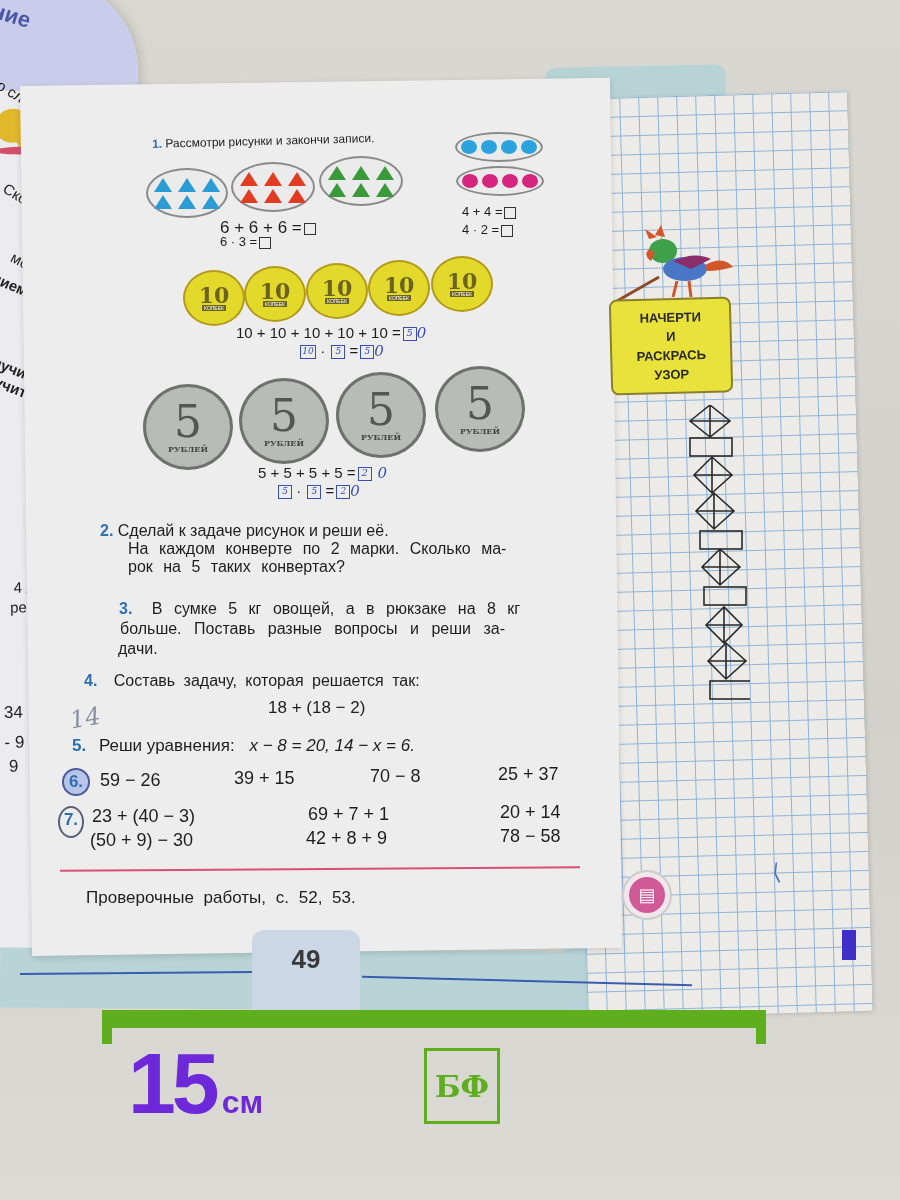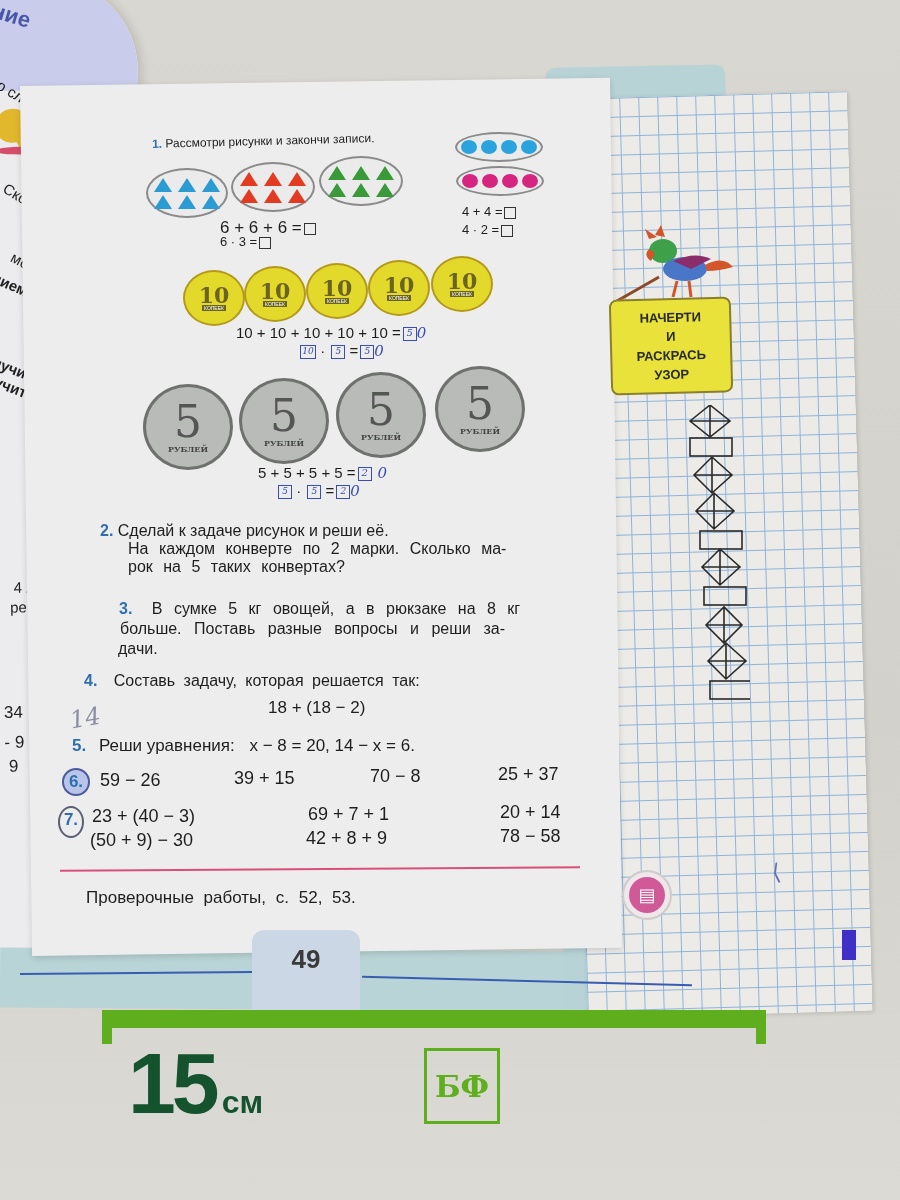--- a/index.html
+++ b/index.html
@@ -87,21 +87,21 @@
   .pattern { position:absolute; left:670px; top:405px; width:80px; height:310px; }
 
   .book-badge { position:absolute; left:622px; top:870px; width:46px; height:46px; border-radius:50%; background:#efe7ea; border:2px solid #ccc; display:flex; align-items:center; justify-content:center; }
   .book-badge .inner { width:36px; height:36px; border-radius:50%; background:#d05a98; display:flex; align-items:center; justify-content:center; color:#fff; font-size:18px; }
 
   .pen-line { position:absolute; height:2px; background:#3a5cb0; }
 
   .ruler { position:absolute; left:104px; top:1010px; width:660px; height:18px; background:#5fae1d; }
   .ruler-l { position:absolute; left:102px; top:1010px; width:10px; height:34px; background:#5fae1d; }
   .ruler-r { position:absolute; left:756px; top:1010px; width:10px; height:34px; background:#5fae1d; }
-  .size-label { position:absolute; left:128px; top:1034px; color:#14532d; font-weight:bold; }
+  .size-label { position:absolute; left:128px; top:1034px; color:#6d28d9; font-weight:bold; }
   .size-label .big { font-size:86px; letter-spacing:-4px; }
   .size-label .small { font-size:32px; margin-left:6px; }
   .logo { position:absolute; left:424px; top:1048px; display:flex; align-items:center; gap:4px; color:#5fae1d; }
   .logo .mark { width:76px; height:76px; border:3px solid #5fae1d; box-sizing:border-box; display:flex; align-items:center; justify-content:center; font-family:"DejaVu Serif", serif; font-weight:bold; font-size:30px; }
   .logo .name { font-family:"DejaVu Serif", serif; font-weight:bold; font-size:34px; letter-spacing:1px; }
 </style>
 </head>
 <body>
 
 <div class="surface"></div>
@@ -264,21 +264,21 @@
 <div class="txt task" style="left:84px;top:672px;word-spacing:4px;">
   <span class="num">4.</span>
   <span style="margin-left:8px;">Составь задачу, которая решается так:</span>
 </div>
 <div class="txt eq" style="left:268px;top:698px;font-size:17px;">18 + (18 − 2)</div>
 <div class="txt hand" style="left:70px;top:704px;font-size:24px;color:#8a8fa0;transform:rotate(-10deg);">14</div>
 
 <div class="txt task" style="left:72px;top:736px;font-size:17px;">
   <span class="num">5.</span>
   <span style="margin-left:8px;">Реши уравнения:</span>
-  <span style="margin-left:10px;margin-top:6px;">x − 8 = 20,  14 − x = 6.</span>
+  <span style="margin-left:10px;font-style:italic;margin-top:6px;">x − 8 = 20,  14 − x = 6.</span>
 </div>
 
 <div class="txt task" style="left:62px;top:768px;font-size:17px;">
   <span class="num" style="display:inline-block;width:24px;height:24px;border:2px solid #4b5b9b;border-radius:50%;text-align:center;line-height:24px;background:#b8c4e8;">6.</span>
 </div>
 <div class="txt eq" style="left:100px;top:770px;font-size:18px;">59 − 26</div>
 <div class="txt eq" style="left:234px;top:768px;font-size:18px;">39 + 15</div>
 <div class="txt eq" style="left:370px;top:766px;font-size:18px;">70 − 8</div>
 <div class="txt eq" style="left:498px;top:764px;font-size:18px;">25 + 37</div>
 

